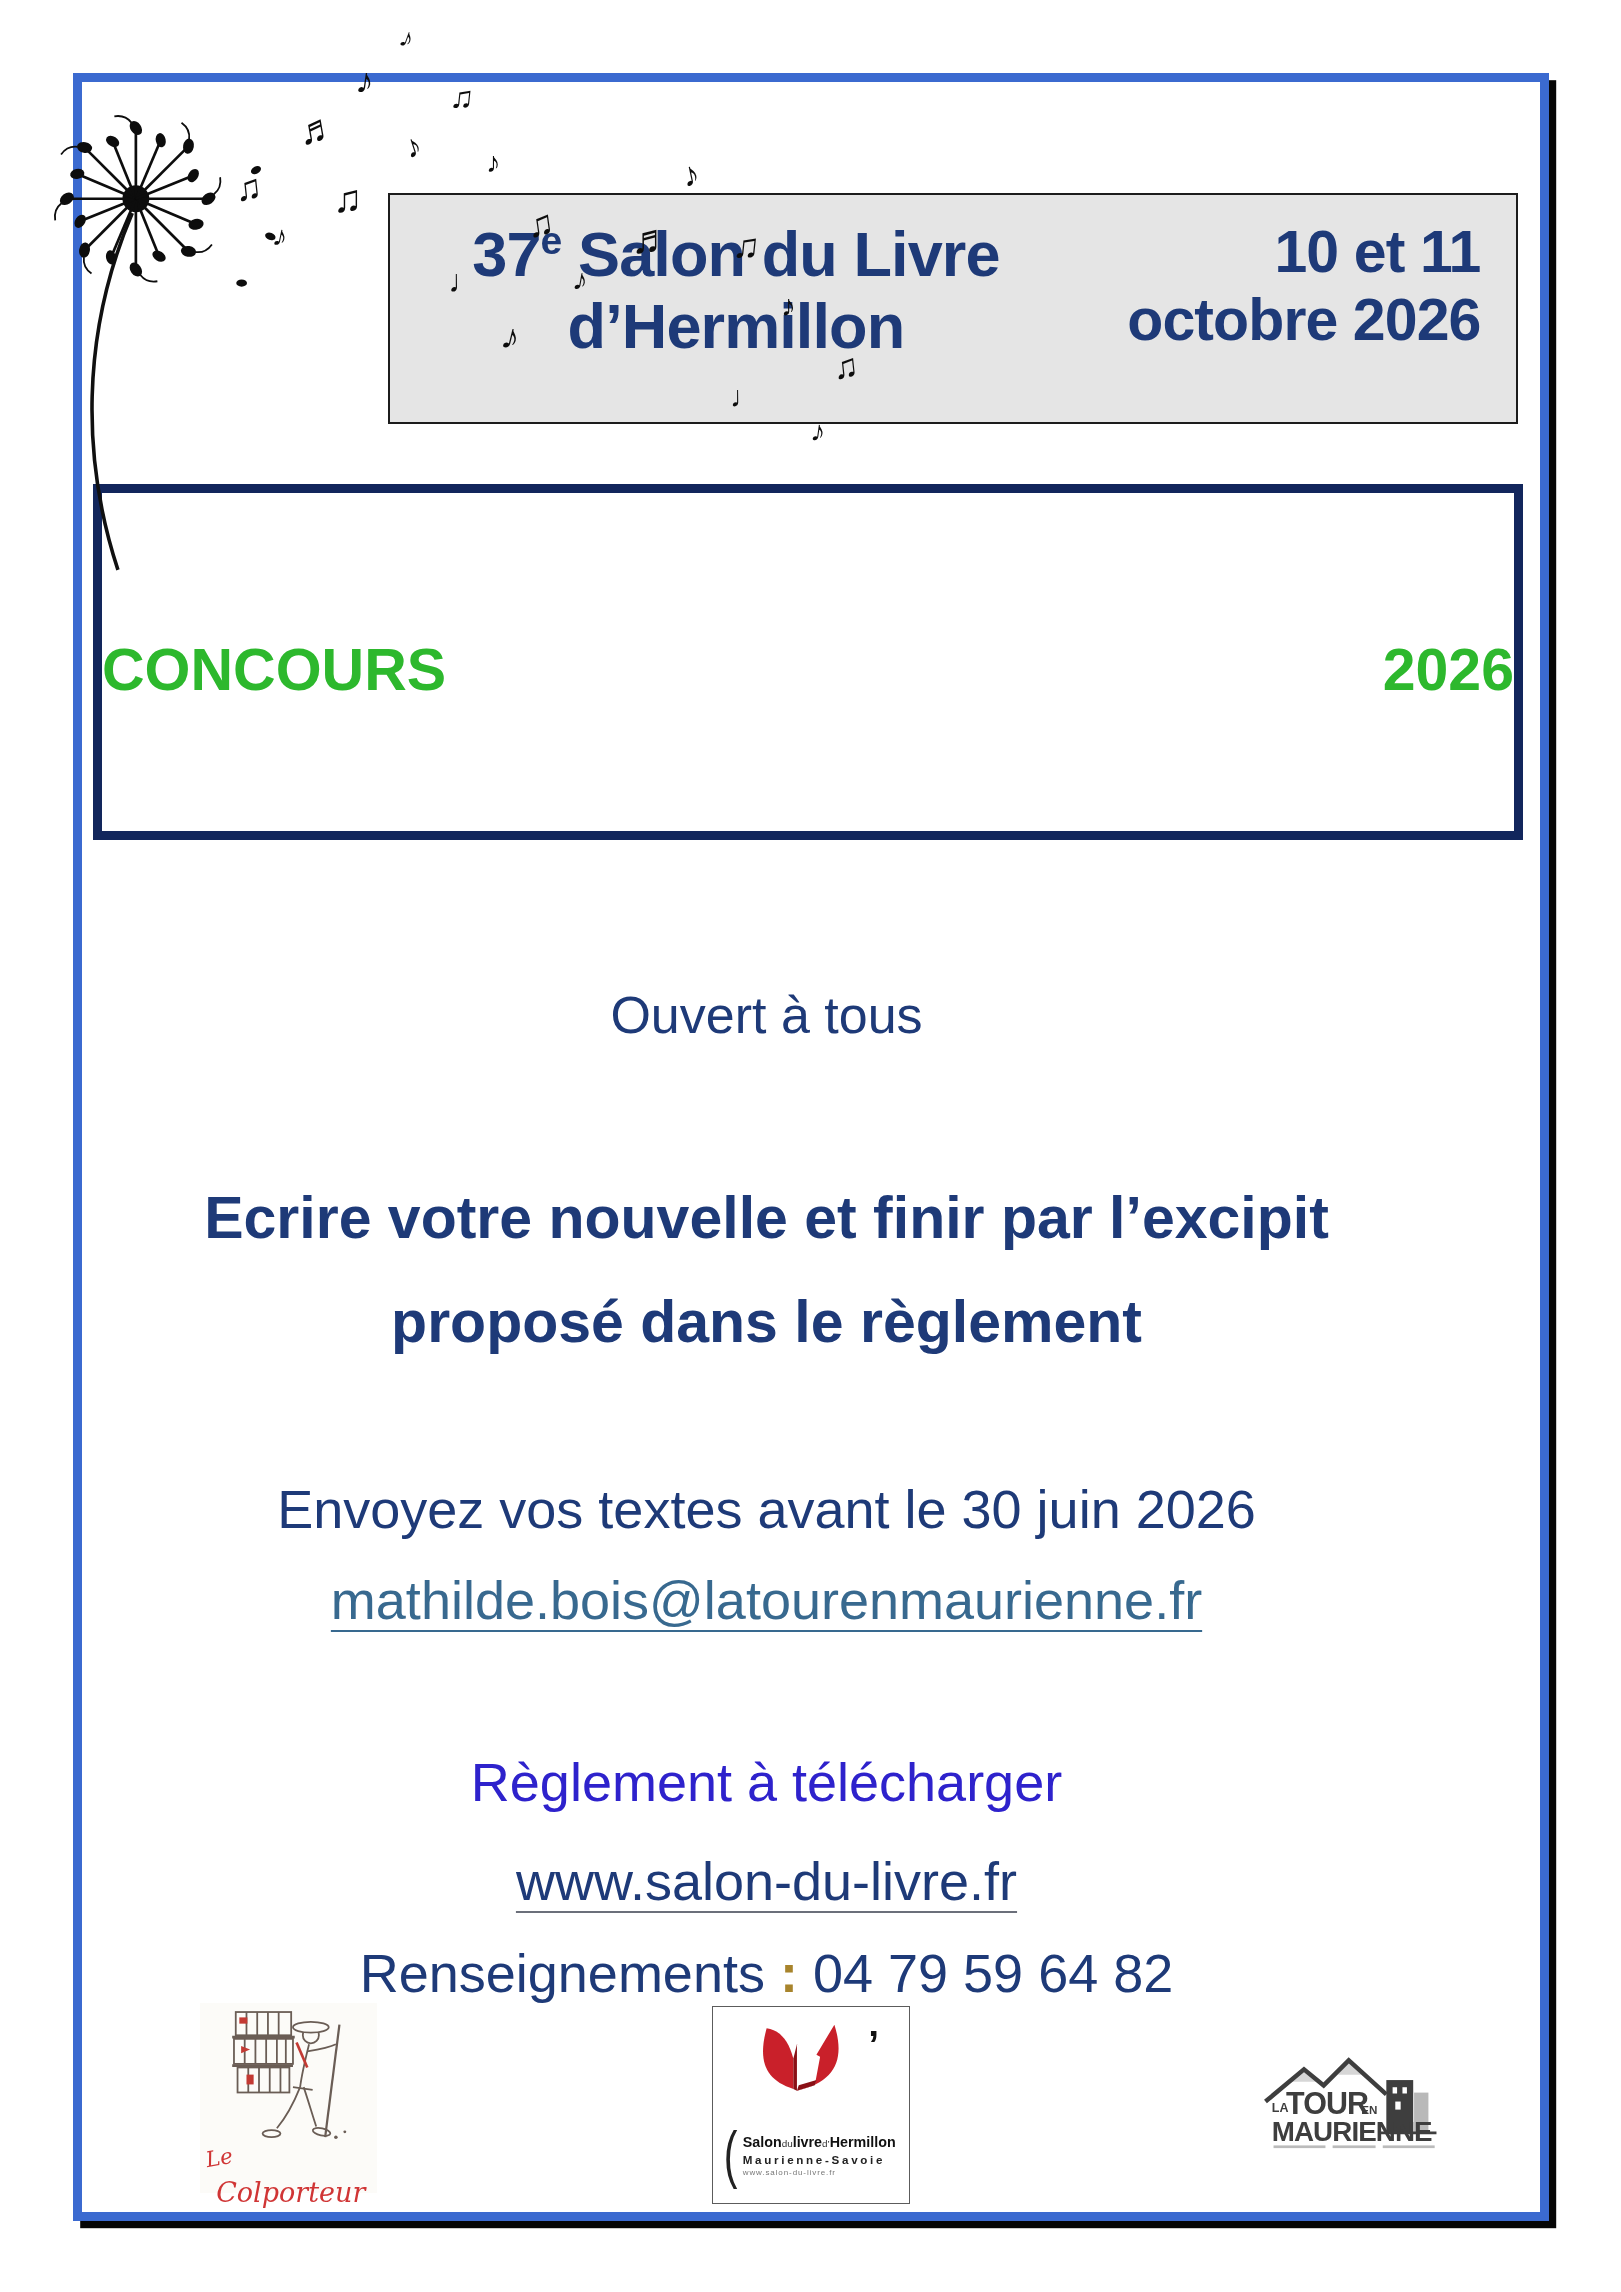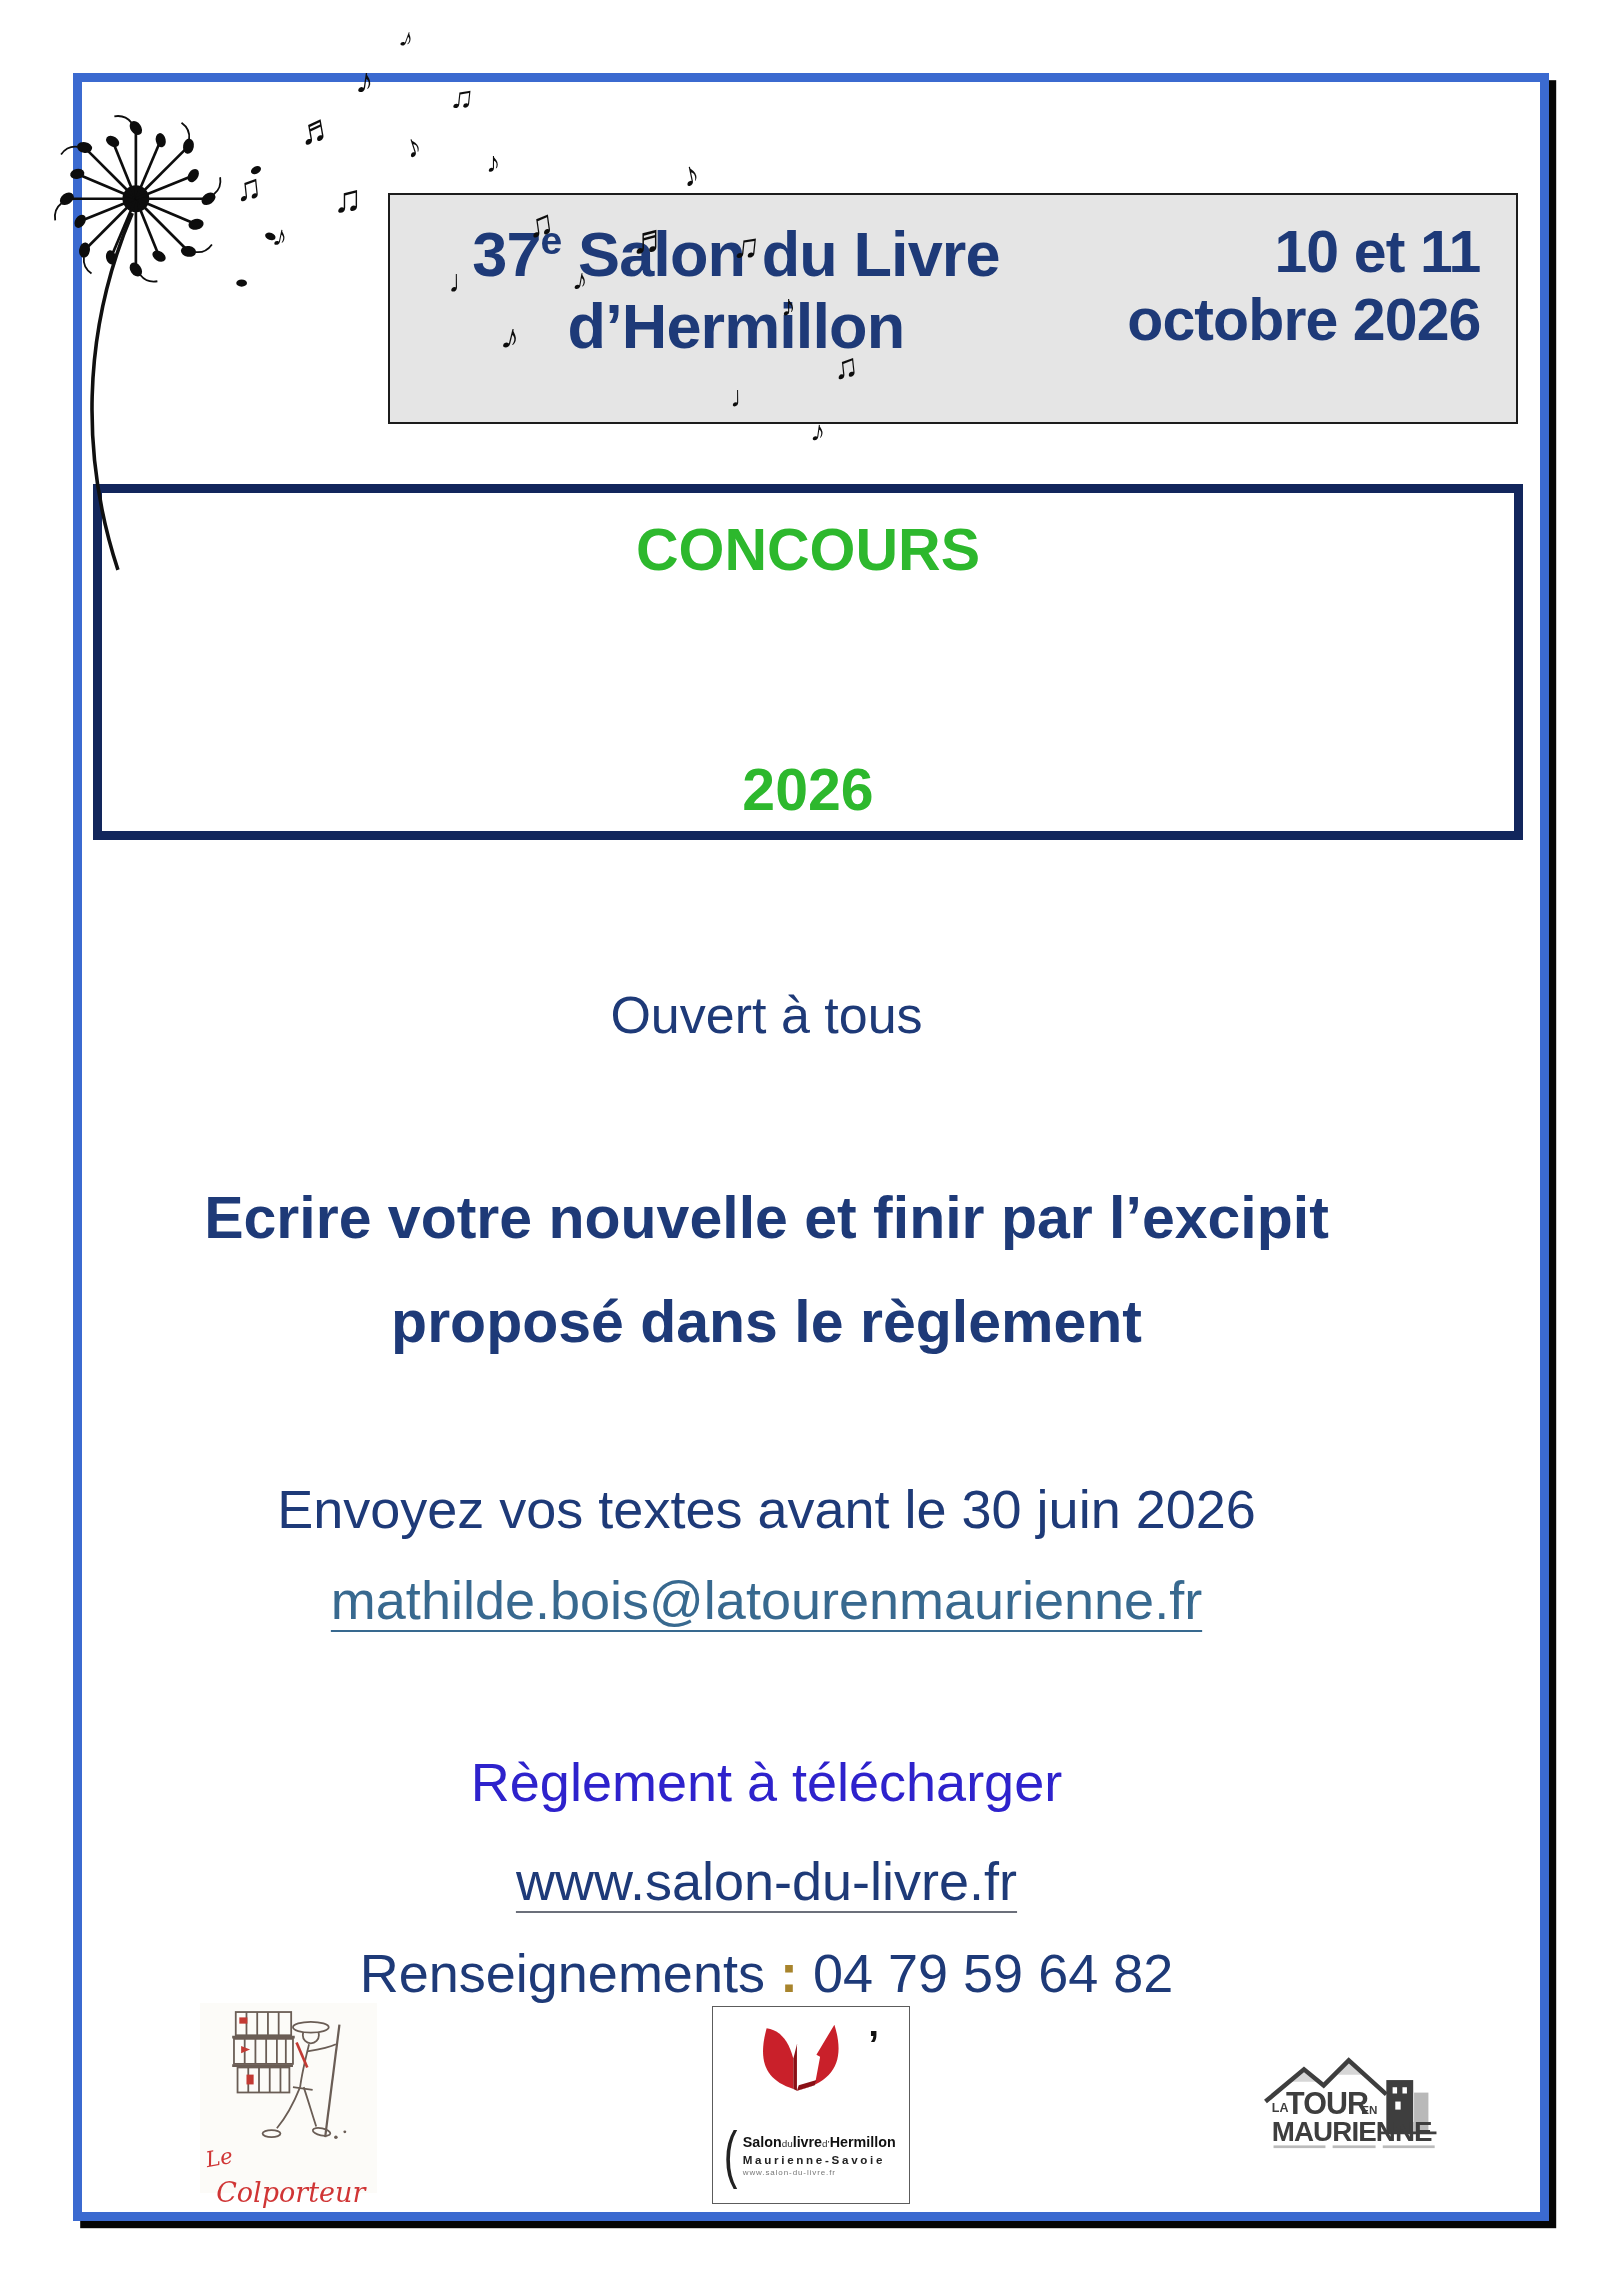--- a/index.html
+++ b/index.html
@@ -10,21 +10,21 @@
          border:9.9px solid var(--frame,#3b6ad0);box-shadow:7.2px 7.2px 0 0 #060606;z-index:1;background:#fff;}
   
   .title-box{position:absolute;left:388px;top:193px;width:1130px;height:231px;box-sizing:border-box;
              border:2.7px solid #1c1c1c;background:#e5e5e5;z-index:2;display:flex;
              justify-content:space-between;padding:23px 23px 16px 23px;}
   .title-line1{text-align:center;font-size:63px;font-weight:bold;color:var(--navy,#1e3a78);letter-spacing:-0.9px;}
   .title-line1 sup{font-size:0.62em;vertical-align:super;}
   .title-line2{text-align:right;font-size:59px;font-weight:bold;color:var(--navy,#1e3a78);padding-right:12.5px;letter-spacing:-0.9px;}
   
   .contest-box{position:absolute;left:93px;top:484px;width:1430px;height:356px;box-sizing:border-box;
-               border:9px solid var(--boxnavy,#12265c);background:#fff;z-index:2;display:flex;flex-direction:column;
+               border:9px solid var(--boxnavy,#12265c);background:#fff;z-index:2;display:flex;flex-direction:row;
                align-items:center;justify-content:space-between;padding:23px 0 7.2px 0;}
   .contest-line{font-size:59px;font-weight:bold;color:var(--green,#2db82d);letter-spacing:0px;}
   
   .tline{position:absolute;left:18px;width:1497px;text-align:center;color:var(--navy,#1e3a78);z-index:2;}
   .ouvert{top:985px;font-size:52px;}
   .instr1{top:1184px;font-size:59px;font-weight:bold;}
   .instr2{top:1288px;font-size:59px;font-weight:bold;}
   .envoyez{top:1478px;font-size:54px;}
   .email{top:1569px;font-size:54px;}
   .email a{color:var(--link,#38698f);text-decoration:underline;text-decoration-thickness:1.8px;text-underline-offset:10.7px;}

